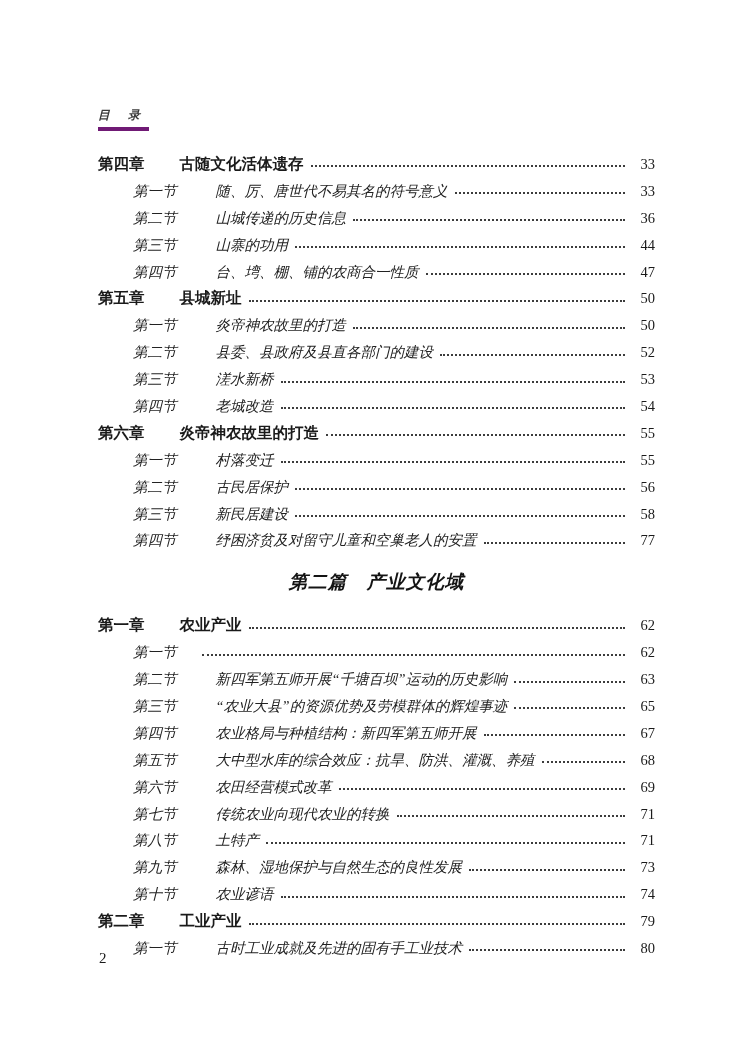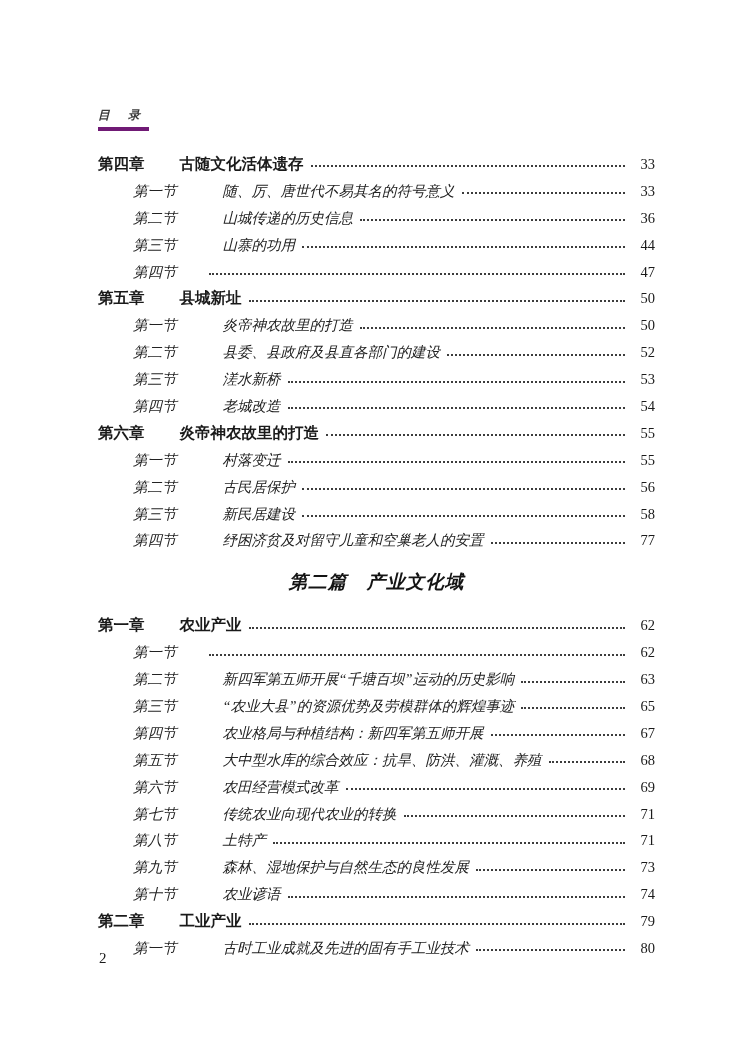--- a/index.html
+++ b/index.html
@@ -47,21 +47,21 @@
     color: #1a1a1a;
   }
   .toc-row.chapter .label { margin-right: 14px; }
   .toc-row.section {
     font-family: "Liberation Serif", serif;
     font-style: italic;
     font-size: 14.5px;
     padding-left: 35px;
     color: #222222;
   }
-  .toc-row.section .label { margin-right: 25px; }
+  .toc-row.section .label { margin-right: 18px; }
   .toc-row .title { flex: none; margin-left: 21px; }
   .leader {
     flex: 1;
     height: 0;
     border-bottom: 2px dotted #3c3c3c;
     margin: 0 10px 0 7px;
     position: relative;
     top: 2px;
     min-width: 12px;
   }
@@ -128,20 +128,21 @@
 
   <div class="toc-row section">
     <span class="label">第三节</span>
     <span class="title">山寨的功用</span>
     <span class="leader"></span>
     <span class="page-num">44</span>
   </div>
 
   <div class="toc-row section">
     <span class="label">第四节</span>
+    <span class="title">台、塆、棚、铺的农商合一性质</span>
     <span class="leader"></span>
     <span class="page-num">47</span>
   </div>
 
   <div class="toc-row chapter">
     <span class="label">第五章</span>
     <span class="title">县城新址</span>
     <span class="leader"></span>
     <span class="page-num">50</span>
   </div>

